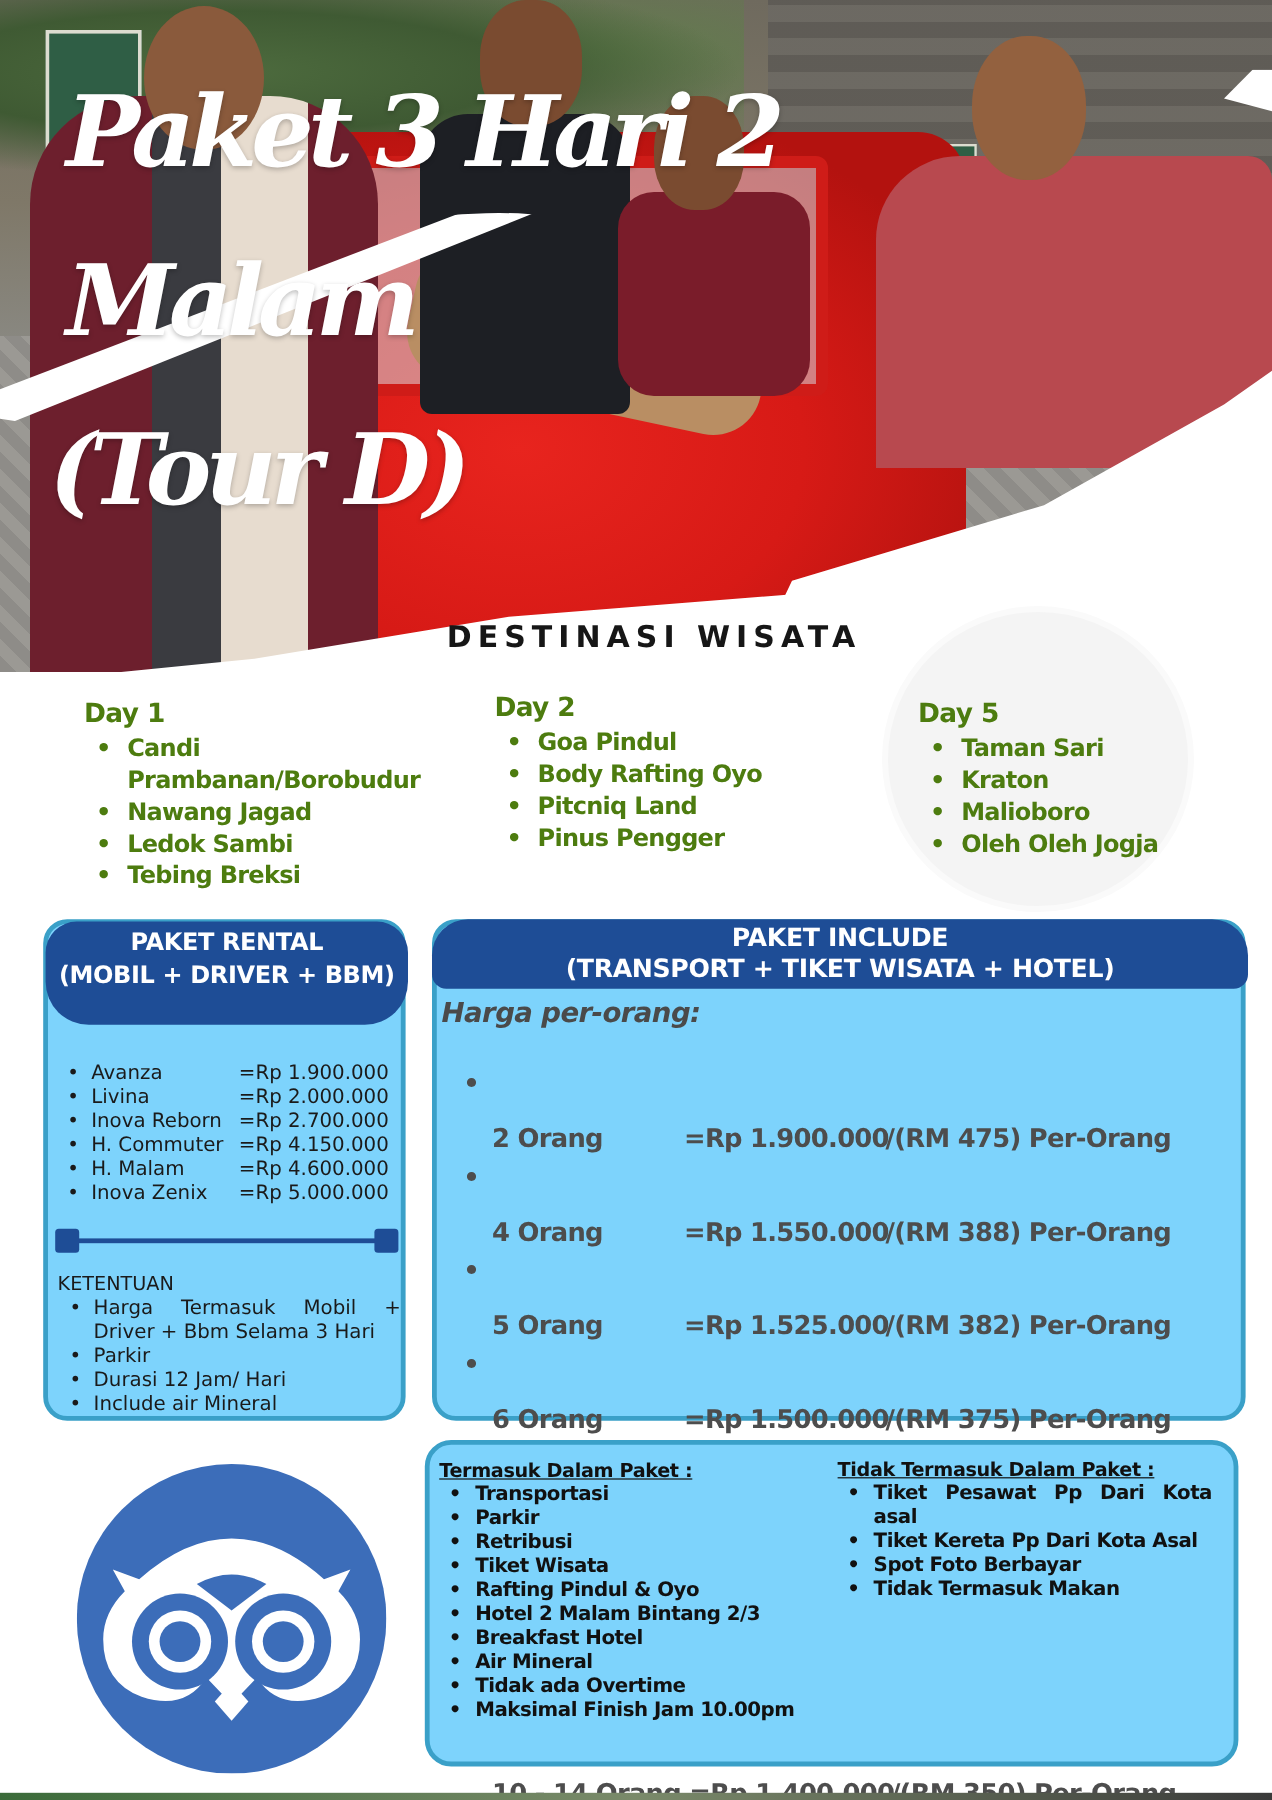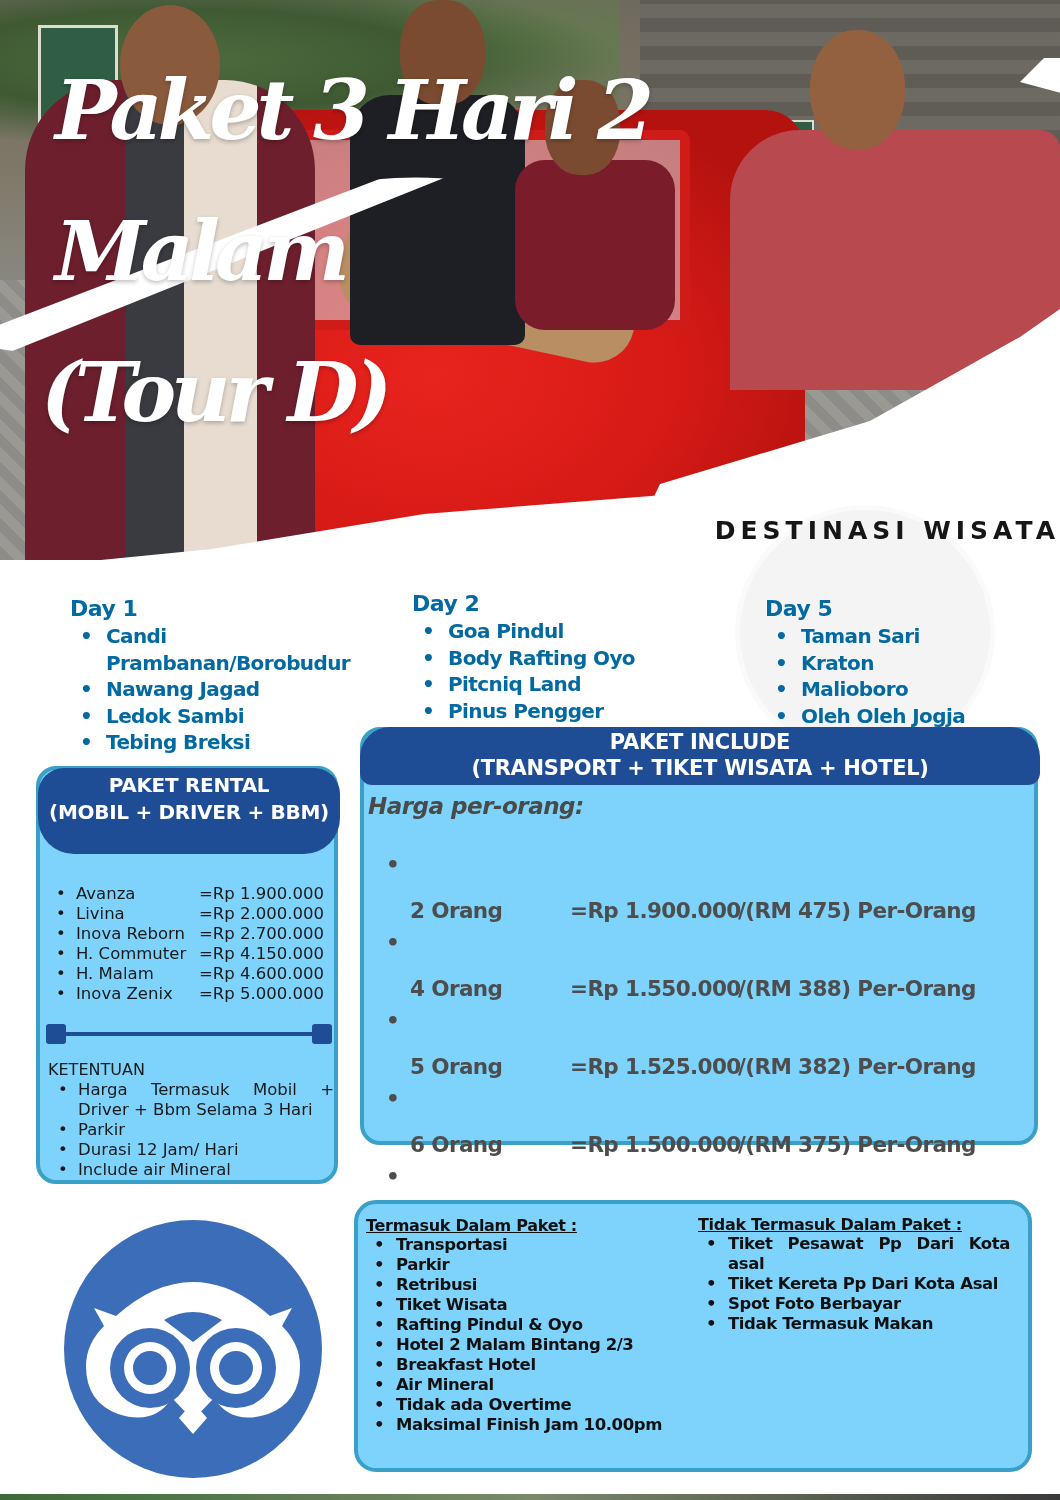--- a/index.html
+++ b/index.html
@@ -42,23 +42,23 @@
   .hero-title {
     position:absolute; left:55px; top:40px; width:900px;
     font-family: "DejaVu Serif", serif; font-style: italic; font-weight: bold;
     color:#fff; font-size:82px; line-height:1.72; letter-spacing:-5px;
     text-shadow: 0 2px 4px rgba(0,0,0,.25);
   }
   .hero-title .line2 { display:block; margin-left:-14px; }
 
   
   .circle-bg { position:absolute; left:735px; top:505px; width:260px; height:255px; border-radius:50%; background:#f4f4f4; border:5px solid #fafafa; }
-  .dest-title { position:absolute; left:0; top:516px; width:1060px; text-align:right; padding-left:30px;
+  .dest-title { position:absolute; left:0; top:516px; width:1060px; text-align:center; padding-left:30px;
     font-family:"DejaVu Sans", sans-serif; font-weight:bold; font-size:25px; letter-spacing:5px; color:#161616; }
-  .day-col { position:absolute; font-family:"DejaVu Sans", sans-serif; font-weight:bold; color:#0369a1;margin-top:13px; }
+  .day-col { position:absolute; font-family:"DejaVu Sans", sans-serif; font-weight:bold; color:#4d7c0f; }
   .day-col .day-title { font-size:22px; letter-spacing:-0.5px; margin-bottom:2px; }
   .day-col ul { list-style:none; }
   .day-col li { position:relative; font-size:20px; line-height:26.5px; padding-left:36px; letter-spacing:-0.6px; }
   .day-col li::before { content:"•"; position:absolute; left:10px; top:0; font-size:20px; }
   .day1 { left:70px; top:583px; width:320px; }
   .day2 { left:412px; top:578px; width:320px; }
   .day3 { left:765px; top:583px; width:260px; }
 
   
   .box { position:absolute; border:4px solid #3aa0c8; border-radius:20px; background:#7dd3fc; }
@@ -73,21 +73,21 @@
   .divider-bar { position:absolute; left:6px; top:258px; width:286px; height:12px; }
   .divider-bar .line { position:absolute; left:8px; top:4px; width:270px; height:4px; background:#1e4d96; }
   .divider-bar .end { position:absolute; top:0; width:20px; height:20px; background:#1e4d96; border-radius:3px; top:-4px; }
   .divider-bar .end.l { left:0; } .divider-bar .end.r { right:0; }
   .ket-title { position:absolute; left:8px; top:290px; font-size:16px; color:#1a1a1a; }
   .ket-list { position:absolute; left:16px; top:310px; width:278px; list-style:none; font-size:16.5px; line-height:20px; color:#1a1a1a; }
   .ket-list li { position:relative; padding-left:22px; text-align:justify; }
   .ket-list li::before { content:"•"; position:absolute; left:2px; top:0; }
 
   
-  .include { left:360px; top:727px; width:678px; height:418px; }
+  .include { left:360px; top:766px; width:678px; height:418px; }
   .include .box-header { left:-4px; top:-4px; width:680px; height:58px; border-radius:30px 30px 12px 12px; font-size:21px; line-height:26px; padding-top:2px; letter-spacing:-0.3px; }
   .harga-label { position:absolute; left:4px; top:62px; font-family:"DejaVu Sans", sans-serif; font-style:italic; font-weight:bold; font-size:23px; color:#4a4a4a; letter-spacing:-0.5px; }
   .price-list { position:absolute; left:20px; top:118px; list-style:none; font-family:"DejaVu Sans", sans-serif; font-weight:bold; color:#4d4d4d; font-size:21.5px; line-height:32px; letter-spacing:-0.6px; }
   .price-list li { position:relative; padding-left:26px; white-space:nowrap; }
   .price-list li::before { content:"•"; position:absolute; left:2px; top:0; }
   .price-list .qty { display:inline-block; width:160px; }
   .price-list li.wide .qty { width:auto; }
   .price-list .price { display:inline-block; width:168px; }
   .price-list .rm { display:inline-block;margin-top:46px; }
 

